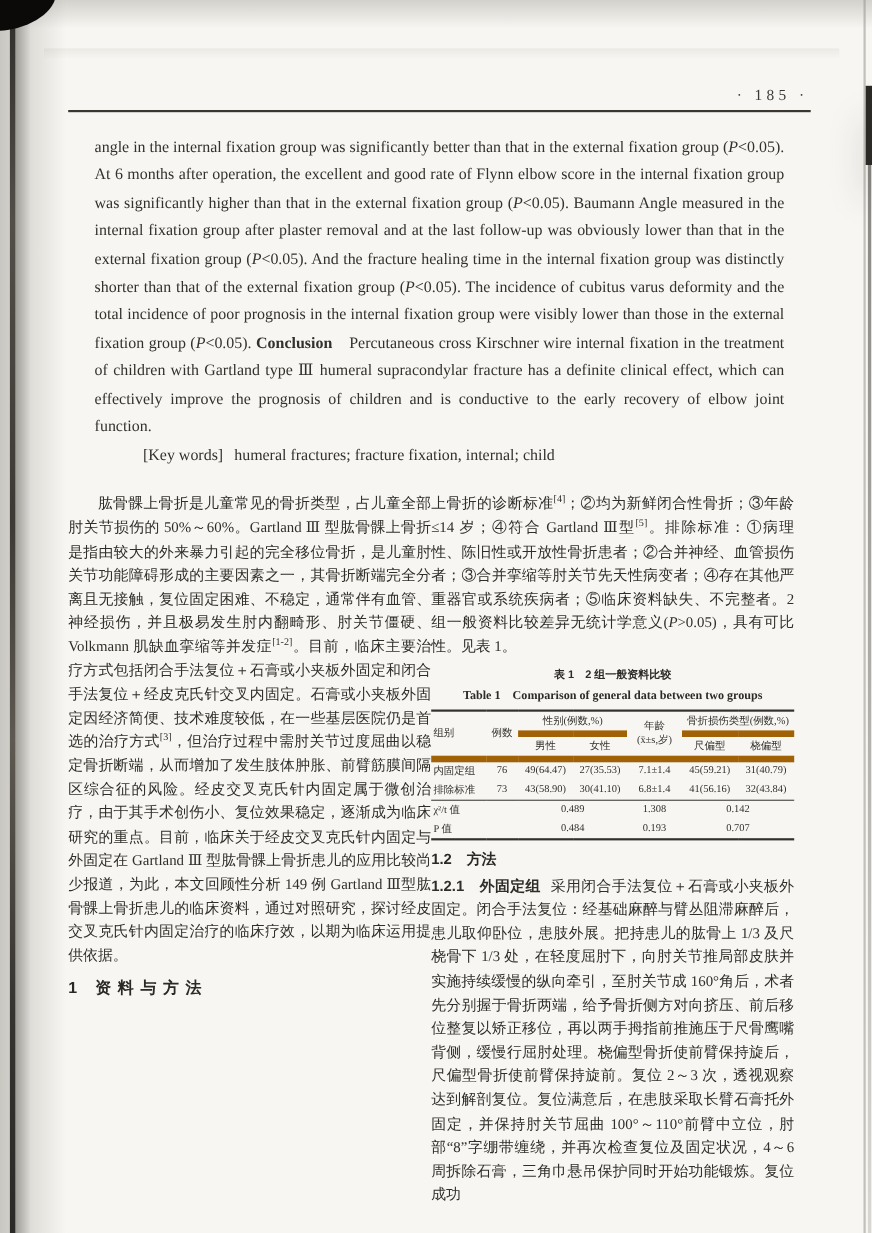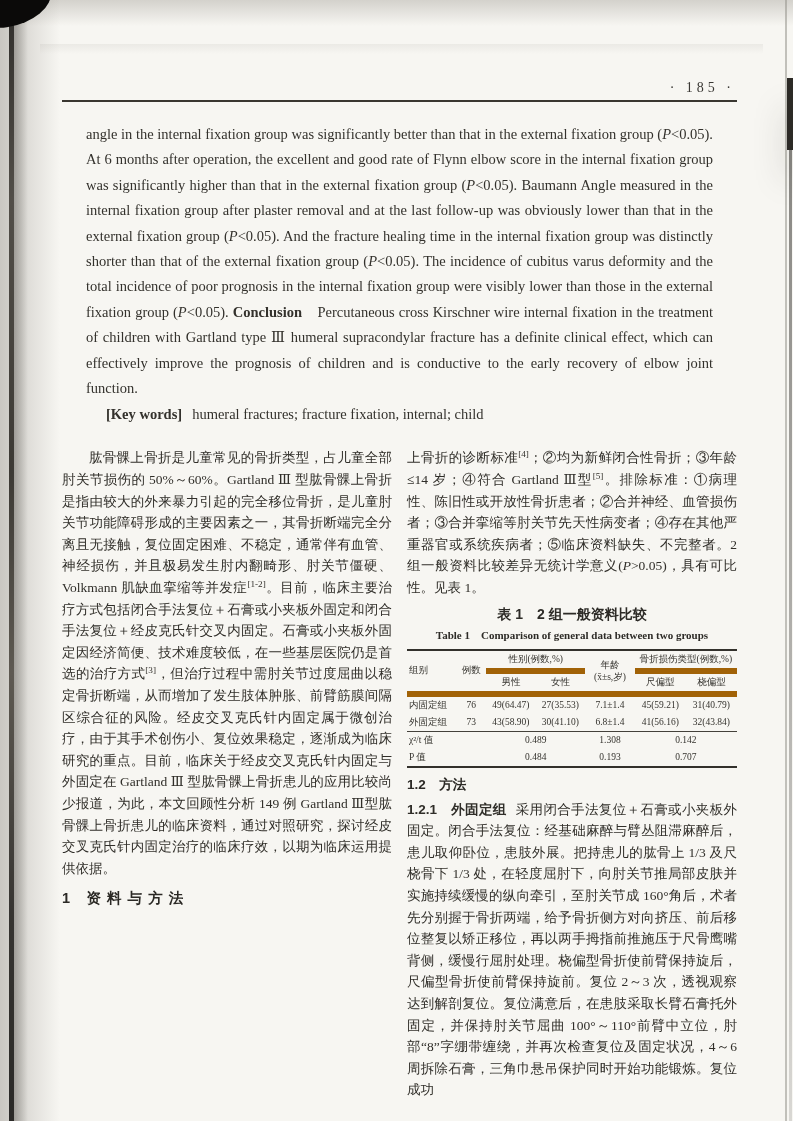--- a/index.html
+++ b/index.html
@@ -43,44 +43,44 @@
 
   
   .abstract{
     margin:20px 24px 0 24px;
     font-size:14.5px;line-height:25.4px;text-align:justify;color:#33312c;
   }
   .seg-i{font-style:italic;}
   .seg-b{font-weight:bold;margin-top:41px;}
   .abstract sup,.cn sup{font-size:68%;line-height:0;}
   .keywords{margin:5px 24px 0 24px;text-indent:20px;font-size:14.5px;color:#33312c;}
-  .kw-label{font-weight:bold;margin-right:10px;}
+  .kw-label{font-weight:normal;margin-right:10px;margin-left:24px;}
 
   
-  .columns{display:flex;gap:15px;margin-top:24px;}
+  .columns{display:flex;gap:0;margin-top:24px;}
   .col{width:330px;flex:0 0 330px;}
   .cn{
     margin:0;font-size:13.5px;line-height:21.6px;text-align:justify;color:#302e29;
     font-family:"Liberation Serif","DejaVu Serif",serif;
   }
   .indent{text-indent:2em;}
   .runin{font-weight:bold;font-family:"Liberation Sans","DejaVu Sans",sans-serif;margin-right:9px;}
   .sec1{
     font-family:"Liberation Sans","DejaVu Sans",sans-serif;
     font-weight:bold;font-size:14.5px;letter-spacing:1px;
     margin:10px 0 9px 0;color:#2b2925;
   }
   .sec2{
     font-family:"Liberation Sans","DejaVu Sans",sans-serif;
     font-weight:bold;font-size:13.5px;margin:8px 0 5px 0;color:#2b2925;
   }
 
   
   .tbl-block{margin:7px 0 4px 0;}
-  .tbl-title-cn{text-align:center;font-weight:bold;font-size:14px;
+  .tbl-title-cn{text-align:center;font-weight:bold;font-size:10px;
     font-family:"Liberation Sans","DejaVu Sans",sans-serif;margin-bottom:4px;color:#2d2b27;}
   .tbl-title-en{text-align:center;font-weight:bold;font-size:11px;
     font-family:"Liberation Serif","DejaVu Serif",serif;margin-bottom:6px;color:#2d2b27;}
   table.datatable{
     width:100%;border-collapse:collapse;
     border-top:2px solid #33312c;border-bottom:2px solid #33312c;
     font-size:9.5px;color:#34322d;
   }
   .datatable th,.datatable td{
     padding:2px 1px;font-weight:normal;text-align:center;white-space:nowrap;
@@ -152,21 +152,21 @@
               <tr>
                 <td class="col-left">内固定组</td>
                 <td>76</td>
                 <td>49(64.47)</td>
                 <td>27(35.53)</td>
                 <td>7.1±1.4</td>
                 <td>45(59.21)</td>
                 <td>31(40.79)</td>
               </tr>
               <tr>
-                <td class="col-left">外固定组</td>
+                <td class="col-left">排除标准</td>
                 <td>73</td>
                 <td>43(58.90)</td>
                 <td>30(41.10)</td>
                 <td>6.8±1.4</td>
                 <td>41(56.16)</td>
                 <td>32(43.84)</td>
               </tr>
               <tr class="stat-first">
                 <td class="col-left">χ²/t 值</td>
                 <td></td>

